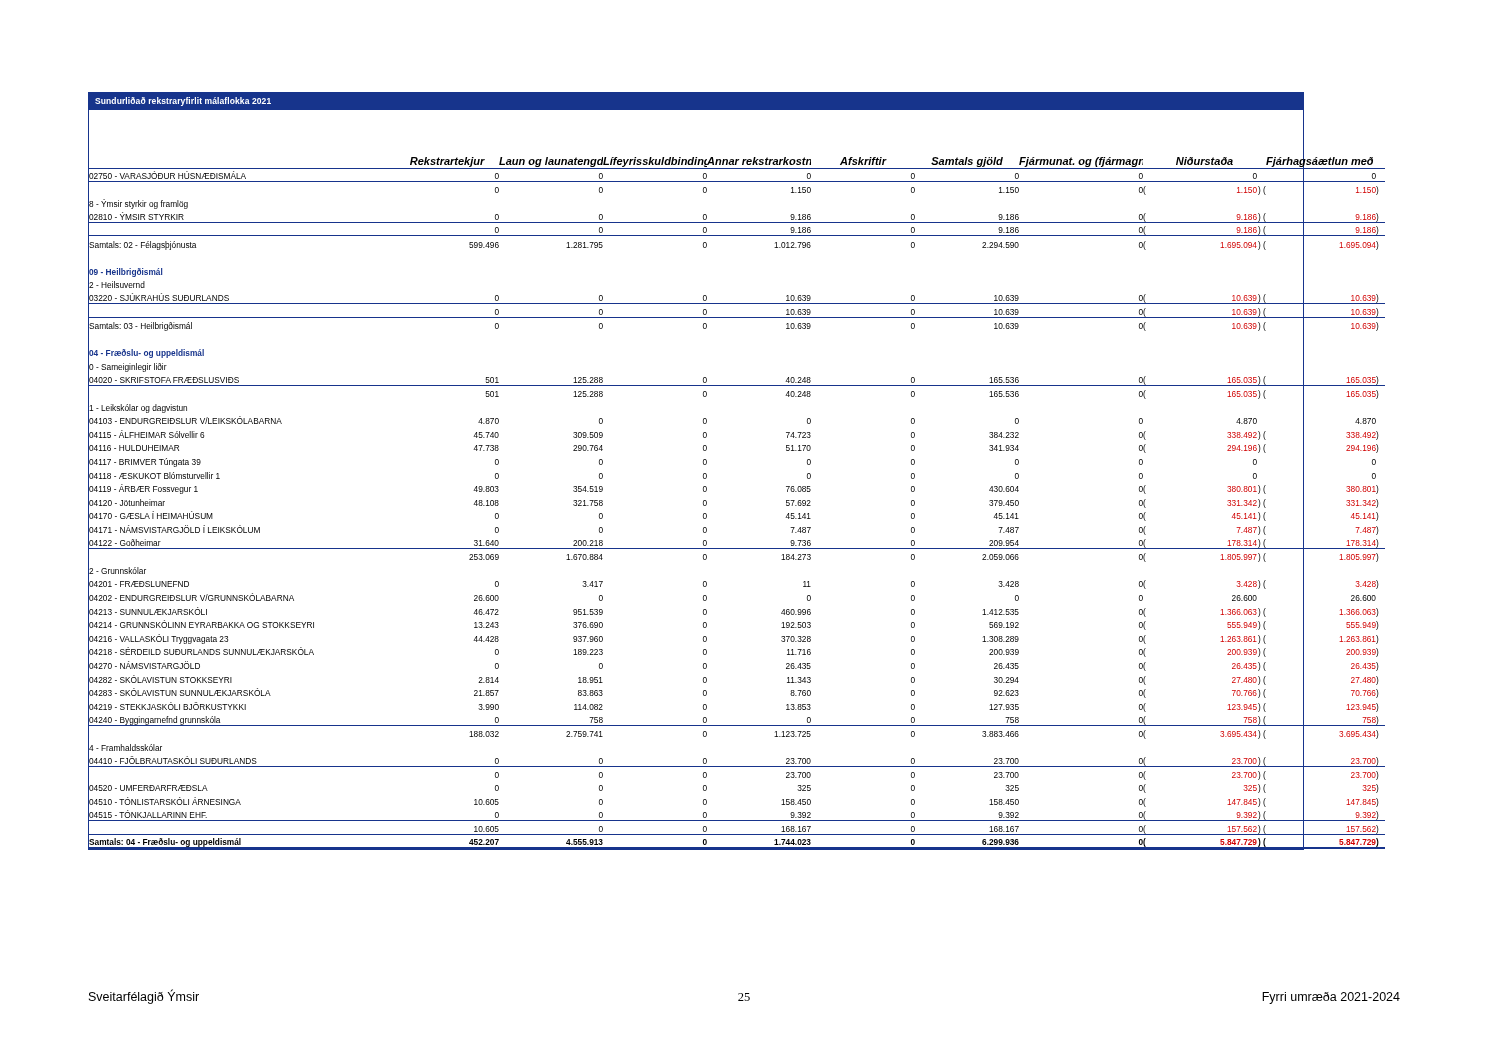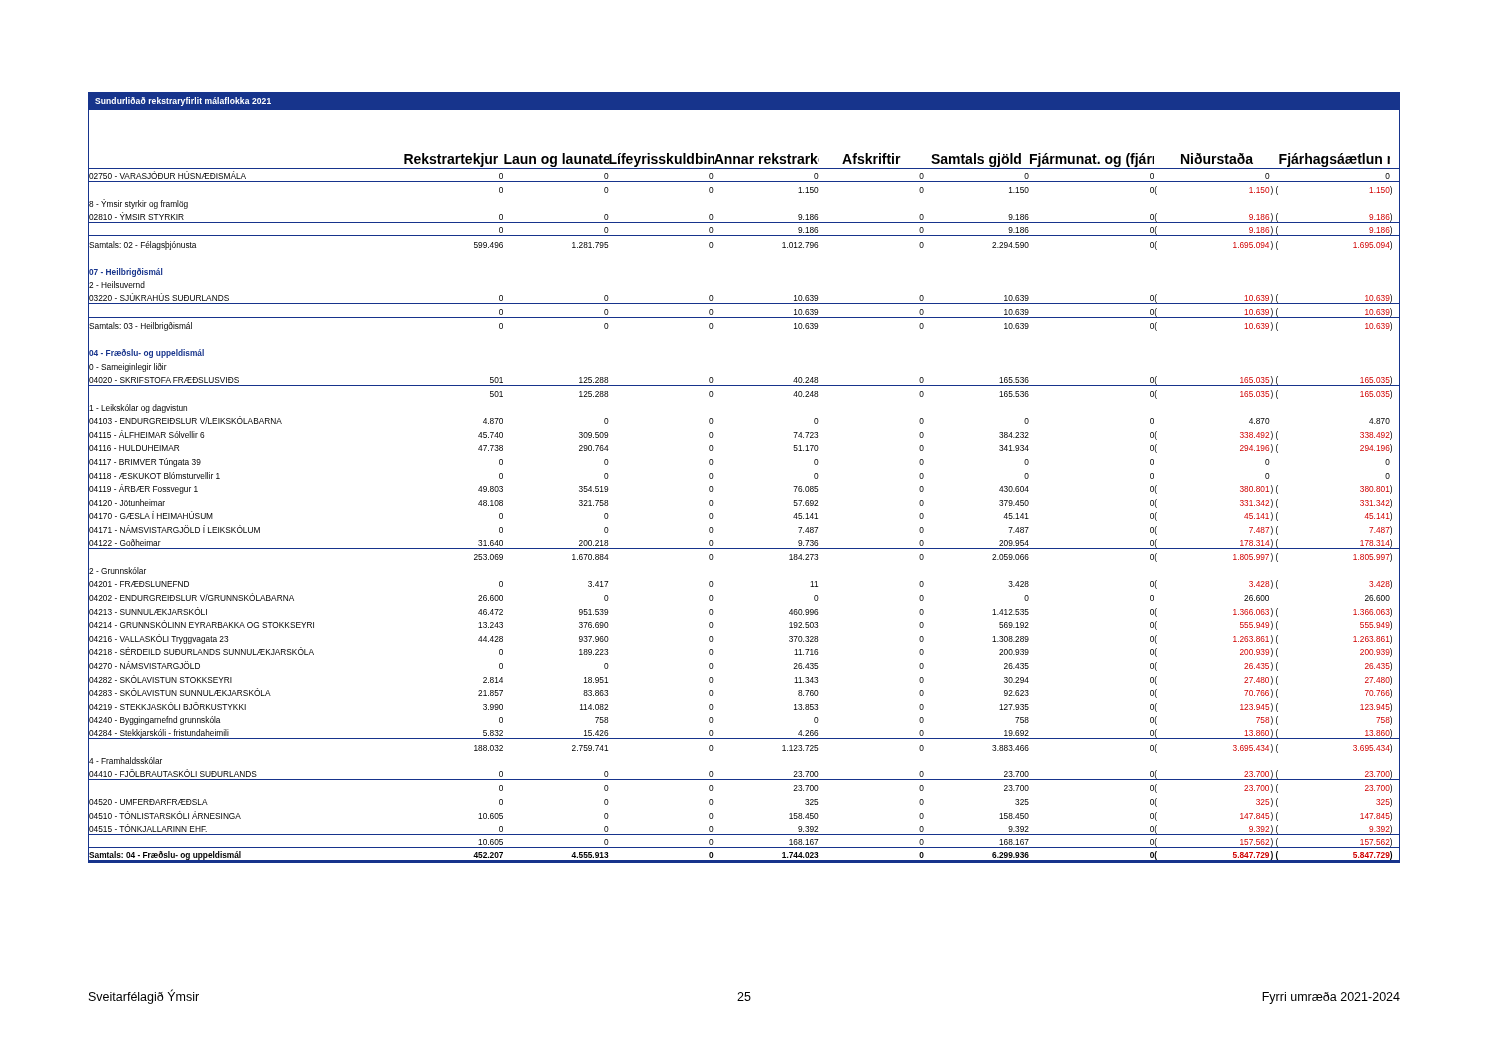--- a/index.html
+++ b/index.html
@@ -17,21 +17,21 @@
   .page {
     position: absolute;
     left: 0; top: 0;
     width: 1500px;
     height: 1061px;
   }
   .sheet {
     position: absolute;
     left: 88px;
     top: 92px;
-    width: 1312px;
+    width: 1216px;
   }
   .title-bar {
     background: #17348c;
     color: #ffffff;
     font-size: 8.5px;
     font-weight: bold;
     padding: 4px 6px 4px 7px;
     letter-spacing: 0.1px;
   }
   table.fin {
@@ -50,26 +50,27 @@
   col.c-label { width: 306px; }
   col.c-num   { width: 104px; }
   col.c-fj    { width: 124px; }
   col.c-par   { width: 9px; }
   col.c-nid   { width: 105px; }
   col.c-par2  { width: 9px; }
   col.c-fjh   { width: 110px; }
   col.c-par3  { width: 9px; }
 
   thead th {
-    font-size: 14px;
+    font-size: 11px;
     font-weight: bold;
     text-align: center;
     vertical-align: bottom;
     padding-bottom: 3px;
     line-height: 1.15;
+    font-style: italic;
   }
   thead tr.hdr-row { height: 58px; }
   thead th.left-edge { text-align: left; }
 
   .row-h { height: 13.6px; }
 
   td.num {
     text-align: right;
     padding-right: 13px;
   }
@@ -117,21 +118,21 @@
     position: absolute;
     left: 88px;
     top: 990px;
     width: 1312px;
     font-size: 12.5px;
     display: flex;
     justify-content: space-between;
     align-items: center;
     color: #000;
   }
-  .footer .center { position: absolute; left: 0; right: 0; text-align: center; }
+  .footer .center { position: absolute; left: 0; right: 0; text-align: center; font-family: Liberation Serif, serif; }
   .footer-left, .footer-right { z-index: 2; }
 </style>
 </head>
 <body>
 
 <div class="page">
 
   <div class="sheet">
 
     <div class="title-bar">Sundurliðað rekstraryfirlit málaflokka 2021</div>
@@ -270,21 +271,21 @@
               <td class="num"></td>
               <td class="num"></td>
               <td class="num-tight"></td>
               <td class="paren"></td>
               <td class="num-tight"></td>
               <td class="paren" style="padding-left: 1px;"></td>
               <td class="num-tight"></td>
               <td class="paren"></td>
             </tr>
             <tr class="row-h">
-              <td class="lbl lbl-indent1 sect-blue">07 - Heilbrigðismál</td>
+              <td class="lbl lbl-indent1 sect-blue">09 - Heilbrigðismál</td>
               <td class="num"></td>
               <td class="num"></td>
               <td class="num"></td>
               <td class="num"></td>
               <td class="num"></td>
               <td class="num"></td>
               <td class="num-tight"></td>
               <td class="paren"></td>
               <td class="num-tight"></td>
               <td class="paren" style="padding-left: 1px;"></td>
@@ -779,35 +780,20 @@
               <td class="num">0</td>
               <td class="num">0</td>
               <td class="num">758</td>
               <td class="num-tight">0</td>
               <td class="paren">(</td>
               <td class="num-tight red">758</td>
               <td class="paren" style="padding-left: 1px;">) (</td>
               <td class="num-tight red">758</td>
               <td class="paren">)</td>
             </tr>
-            <tr class="row-h">
-              <td class="lbl lbl-indent2">04284 - Stekkjarskóli - fristundaheimili</td>
-              <td class="num">5.832</td>
-              <td class="num">15.426</td>
-              <td class="num">0</td>
-              <td class="num">4.266</td>
-              <td class="num">0</td>
-              <td class="num">19.692</td>
-              <td class="num-tight">0</td>
-              <td class="paren">(</td>
-              <td class="num-tight red">13.860</td>
-              <td class="paren" style="padding-left: 1px;">) (</td>
-              <td class="num-tight red">13.860</td>
-              <td class="paren">)</td>
-            </tr>
             <tr class="row-h subtotal">
               <td class="lbl lbl-indent2"></td>
               <td class="num">188.032</td>
               <td class="num">2.759.741</td>
               <td class="num">0</td>
               <td class="num">1.123.725</td>
               <td class="num">0</td>
               <td class="num">3.883.466</td>
               <td class="num-tight">0</td>
               <td class="paren">(</td>

